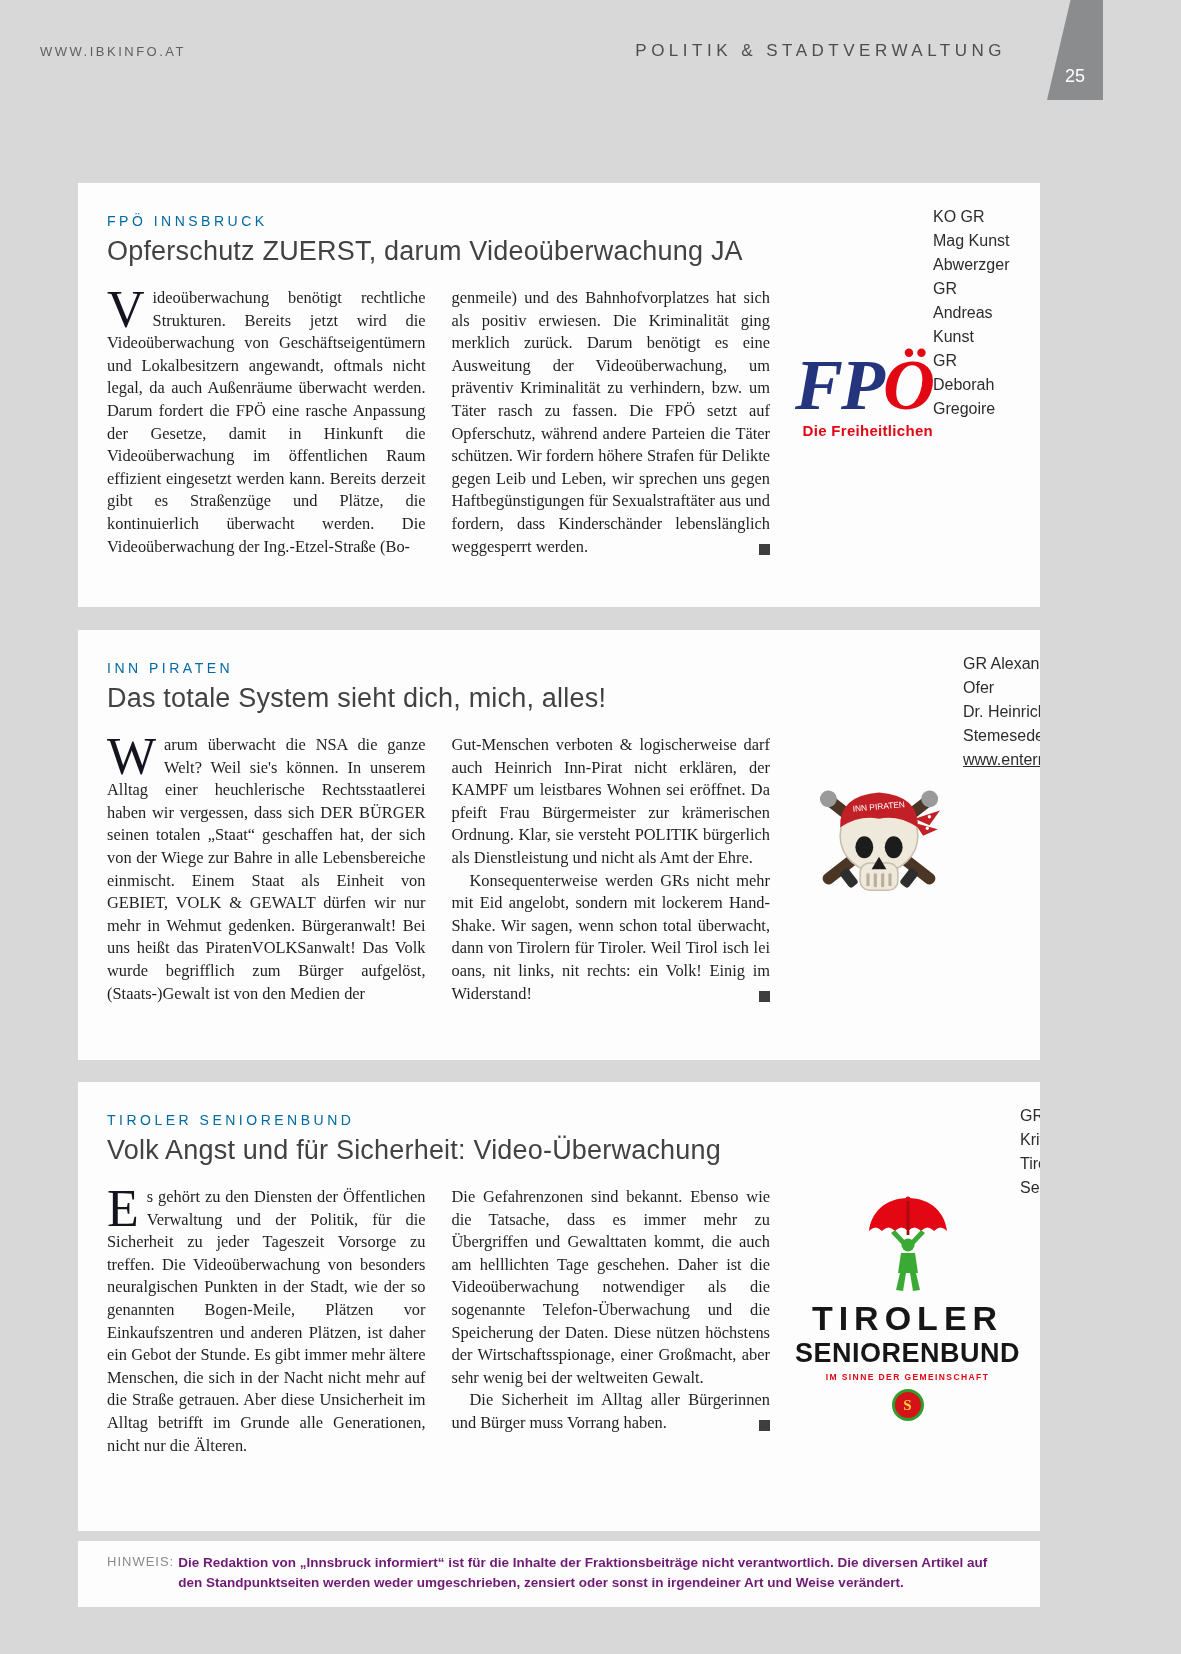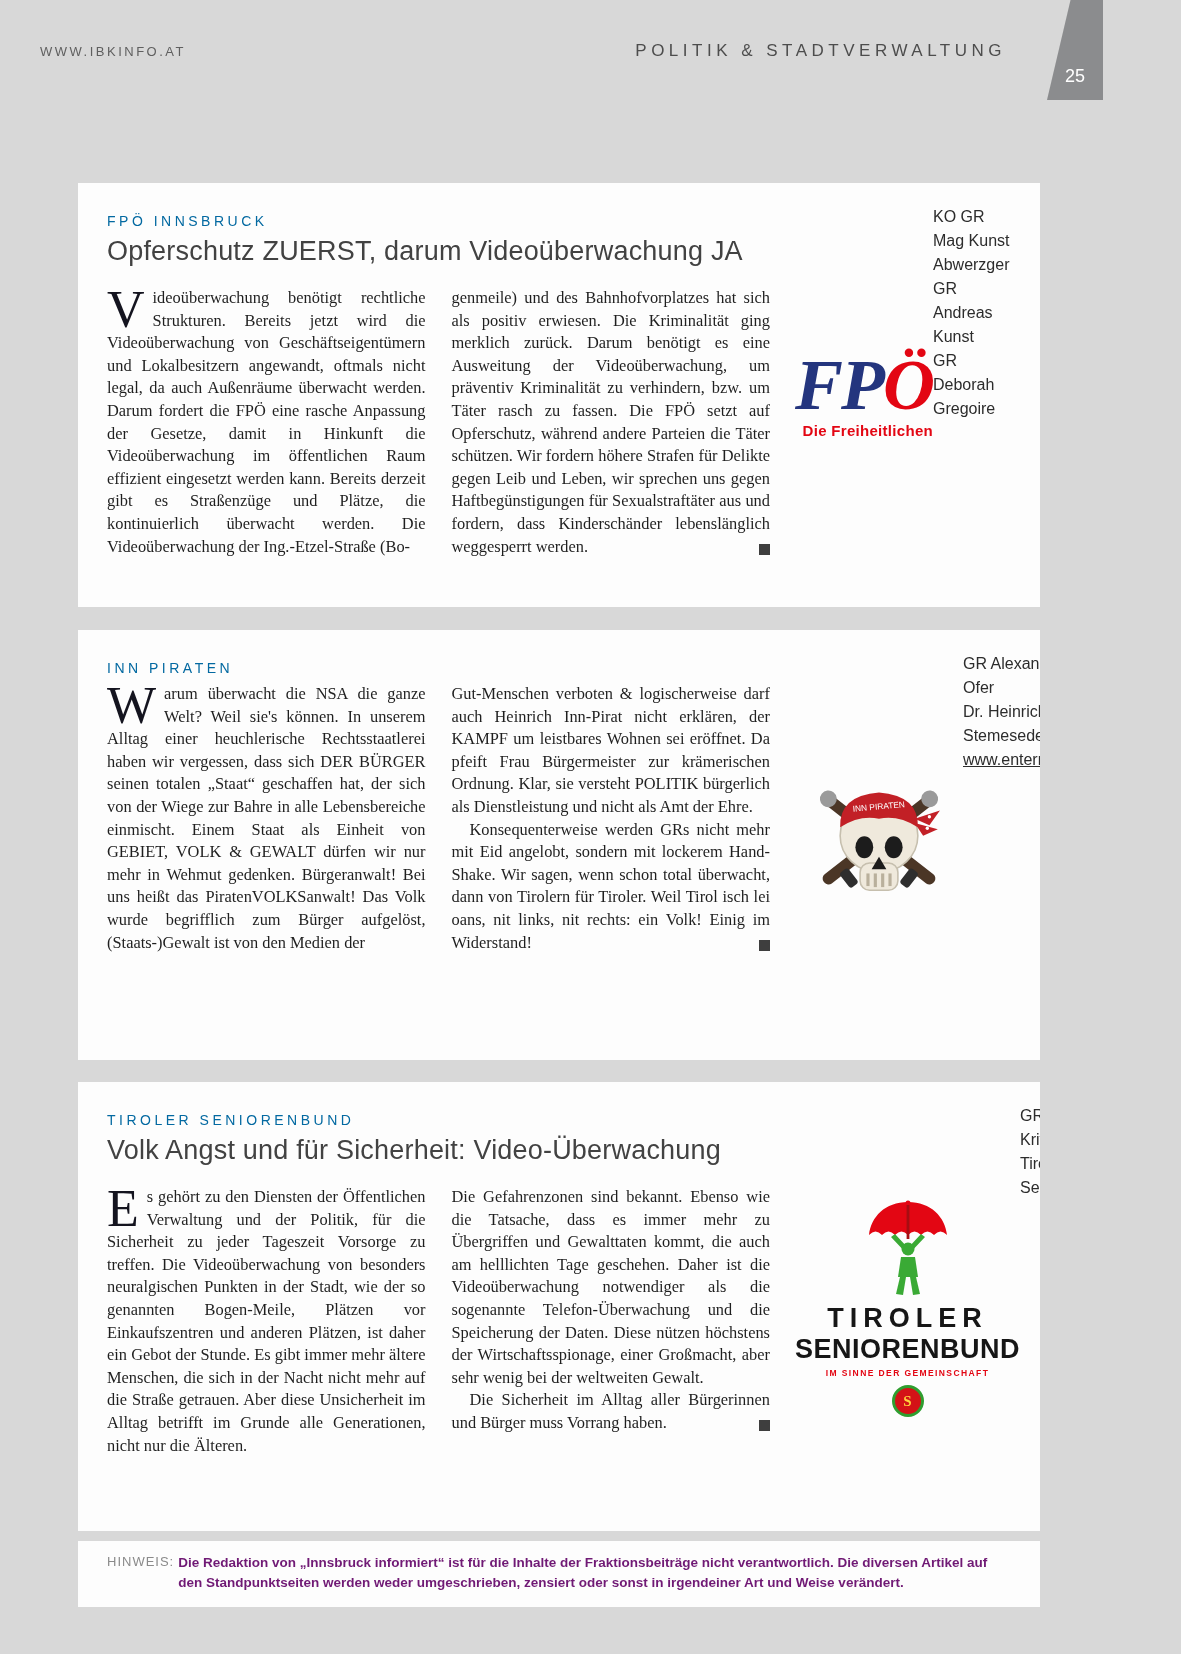--- a/index.html
+++ b/index.html
@@ -70,21 +70,21 @@
     font-size:72px;line-height:0.95;letter-spacing:-2px;
   }
   .fpo-fp{color:#24357e;}
   .fpo-o{color:#e30613;}
   .fpo-tagline{
     font-size:15px;font-weight:bold;color:#e30613;margin-top:2px;
     letter-spacing:0.3px;
     text-align:right;
   }
   
-  .sb-line1{font-size:27px;font-weight:bold;color:#161616;letter-spacing:6px;margin-top:2px;}
+  .sb-line1{font-size:34px;font-weight:bold;color:#161616;letter-spacing:6px;margin-top:2px;}
   .sb-line2{font-size:27px;font-weight:bold;color:#161616;letter-spacing:0.5px;}
   .sb-tagline{font-size:8.5px;font-weight:bold;color:#e30613;letter-spacing:1.4px;margin-top:3px;}
   .sb-emblem{
     width:26px;height:26px;border:3px solid #2f9e2f;border-radius:50%;
     background:#d41217;color:#ffd23c;font-family:"Liberation Serif",serif;
     font-weight:bold;font-size:15px;line-height:26px;text-align:center;
     margin:7px auto 0;
   }
   
   .footnote{
@@ -136,20 +136,21 @@
       <div class="authors">
         <div>KO GR Mag Kunst Abwerzger</div>
         <div>GR Andreas Kunst</div>
         <div>GR Deborah Gregoire</div>
       </div>
     </div>
   </div>
 
   <div class="card card-2">
     <div class="kicker">INN PIRATEN</div>
+    <h1 class="headline">Das totale System sieht dich, mich, alles!</h1>
     <div class="article-body">
       <div>
         <p>
           <span class="dropcap">W</span><span>arum überwacht die NSA die ganze Welt? Weil sie's können. In unserem Alltag einer heuchlerische Rechtsstaatlerei haben wir vergessen, dass sich DER BÜRGER seinen totalen „Staat“ geschaffen hat, der sich von der Wiege zur Bahre in alle Lebensbereiche einmischt. Einem Staat als Einheit von GEBIET, VOLK &amp; GEWALT dürfen wir nur mehr in Wehmut gedenken. Bürgeranwalt! Bei uns heißt das PiratenVOLKSanwalt! Das Volk wurde begrifflich zum Bürger aufgelöst, (Staats-)Gewalt ist von den Medien der</span>
         </p>
       </div>
       <div>
         <p><span>Gut-Menschen verboten &amp; logischerweise darf auch Heinrich Inn-Pirat nicht erklären, der KAMPF um leistbares Wohnen sei eröffnet. Da pfeift Frau Bürgermeister zur krämerischen Ordnung. Klar, sie versteht POLITIK bürgerlich als Dienstleistung und nicht als Amt der Ehre.</span></p>
         <p class="p-follow">
           <span>Konsequenterweise werden GRs nicht mehr mit Eid angelobt, sondern mit lockerem Hand-Shake. Wir sagen, wenn schon total überwacht, dann von Tirolern für Tiroler. Weil Tirol isch lei oans, nit links, nit rechts: ein Volk! Einig im Widerstand!</span><span class="endmark"></span>

